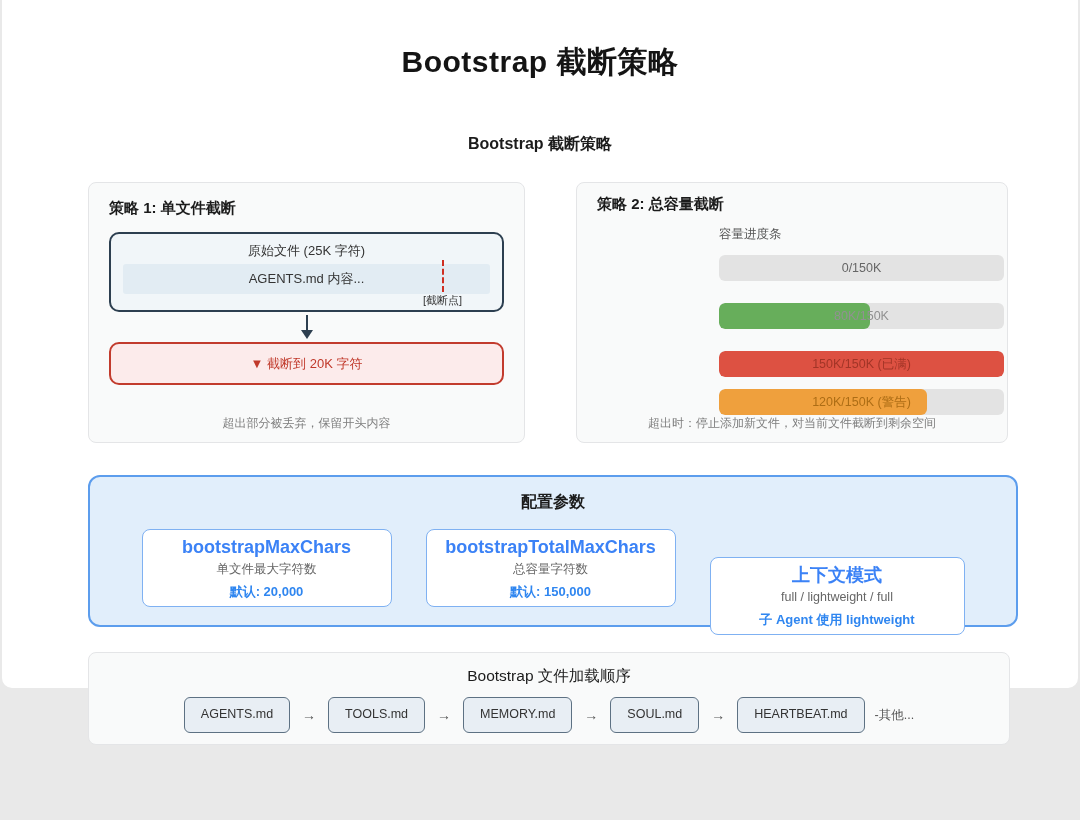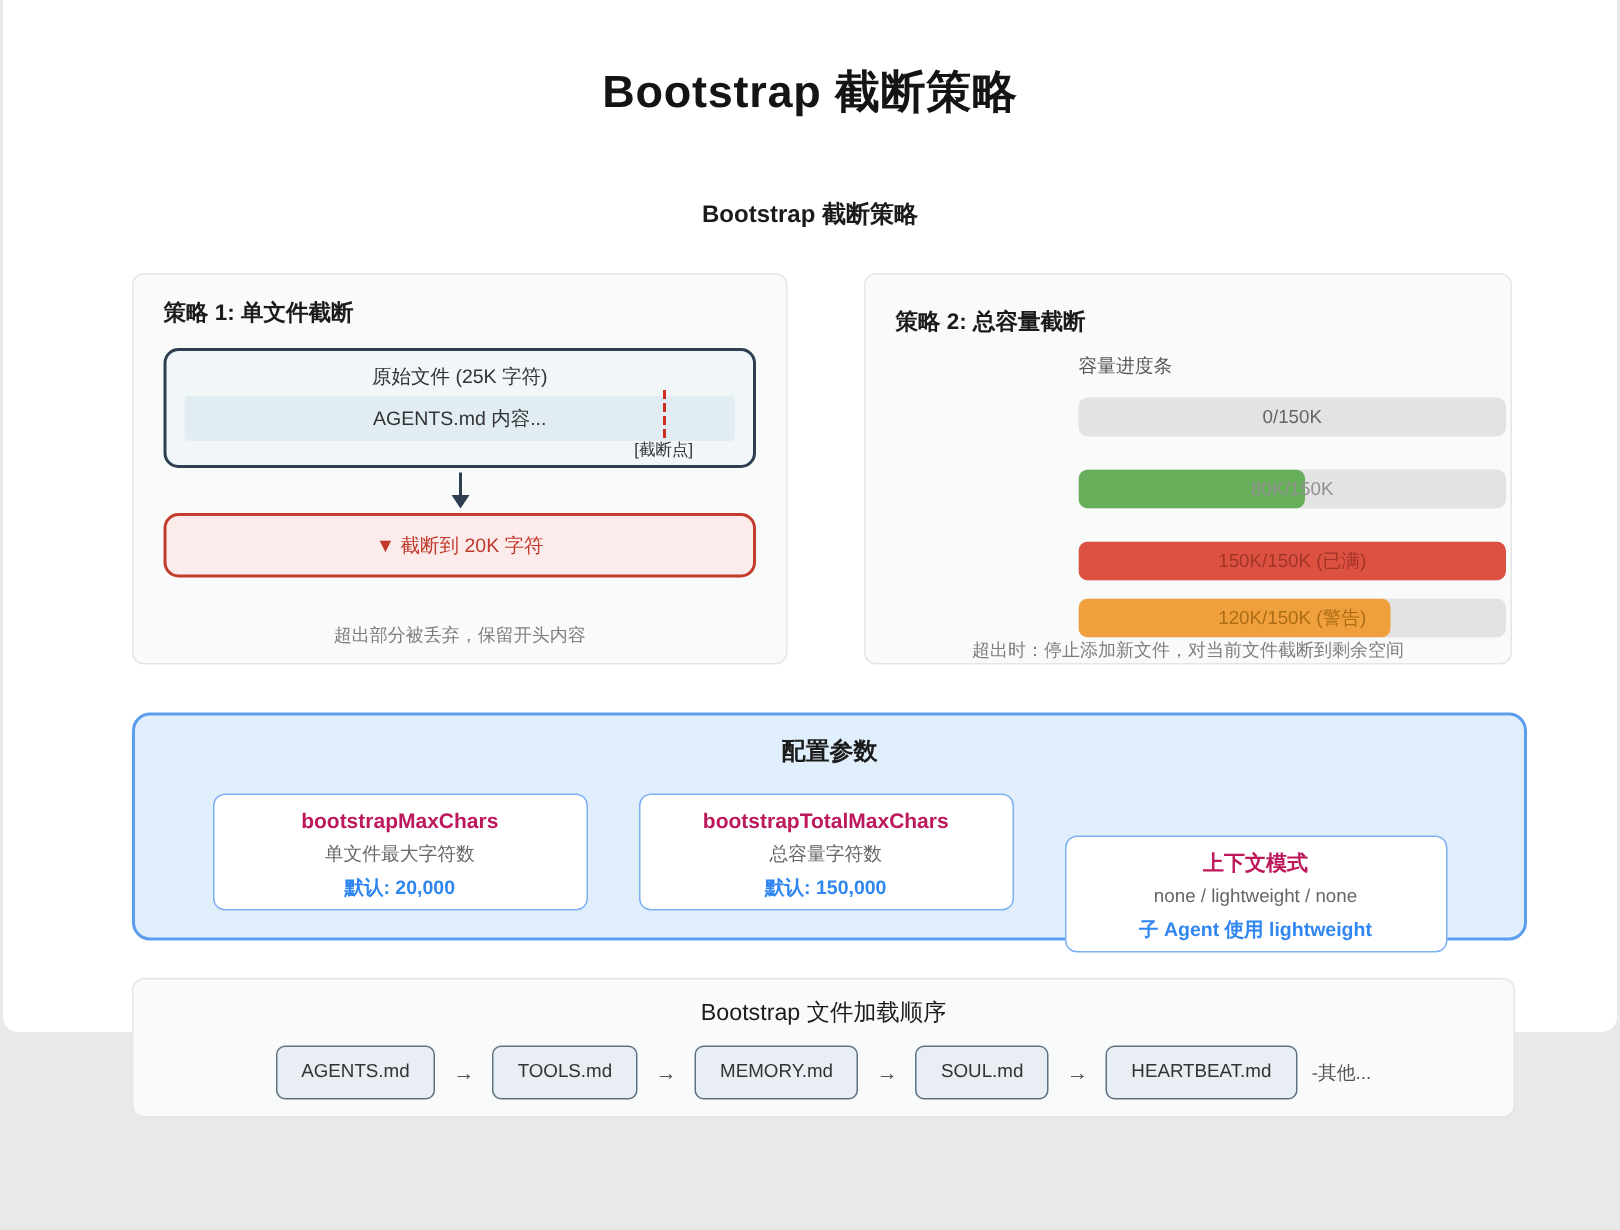--- a/index.html
+++ b/index.html
@@ -17,21 +17,21 @@
     margin-top:57px; text-align:center; font-size:16px; line-height:18px;
     font-weight:700; color:#1b1b1b;
   }
   
   .row1 { display:flex; margin:29px 0 0 86px; gap:51px; }
   .panel {
     background:#f9fafa; border:1px solid #e4e5e7; border-radius:8px;
   }
   .panel-heading { font-size:15px; font-weight:700; color:#1b1b1b; }
   .panel-s1 { width:437px; height:261px; padding:16px 20px 10px; display:flex; flex-direction:column; }
-  .panel-s2 { width:432px; height:261px; padding:22px 20px 10px; display:flex; flex-direction:column; }
+  .panel-s2 { width:432px; height:261px; padding:12px 20px 10px; display:flex; flex-direction:column; }
 
   
   .orig-box {
     margin-top:14px; border:2px solid #2d3f50; border-radius:10px;
     background:#f1f6f9; padding:8px 12px 3px; position:relative;
   }
   .orig-title { text-align:center; font-size:13px; line-height:18px; color:#333; margin-bottom:4px; }
   .content-bar {
     height:30px; line-height:30px; background:#e2ecf3; border-radius:3px;
     text-align:center; font-size:13px; color:#333; position:relative;
@@ -74,21 +74,21 @@
     background:#e1eefb; border:2px solid #5c9ded; border-radius:12px;
     padding:14px 24px 0;
   }
   .config-heading { text-align:center; font-size:16px; line-height:22px; font-weight:700; color:#1b1b1b; }
   .config-cards { display:flex; justify-content:center; gap:34px; margin-top:16px; }
   .config-card {
     width:250px; height:78px; background:#ffffff; border:1.5px solid #7fb1f2;
     border-radius:8px; padding:8px 6px; text-align:center;
   }
   .config-card.wide { width:255px;margin-top:28px; }
-  .card-title { font-size:14px; line-height:18px; font-weight:700; color:#be185d; }
+  .card-title { font-size:18px; line-height:18px; font-weight:700; color:#3b82f6; }
   .card-subtitle { margin-top:5px; font-size:12.5px; line-height:17px; color:#666; }
   .card-value { margin-top:5px; font-size:13px; line-height:17px; font-weight:700; color:#2f86f0; }
 
   
   .file-panel {
     margin:25px 0 0 86px; width:922px; height:93px;
     background:#f9fafa; border:1px solid #e4e5e7; border-radius:8px; padding:13px 20px 0;
   }
   .file-heading { text-align:center; font-size:15.5px; line-height:19px; font-weight:400; color:#1b1b1b; }
   .file-row { margin-top:12px; display:flex; align-items:center; justify-content:center; }
@@ -167,21 +167,21 @@
         <div class="card-subtitle">单文件最大字符数</div>
         <div class="card-value">默认: 20,000</div>
       </div>
       <div class="config-card">
         <div class="card-title">bootstrapTotalMaxChars</div>
         <div class="card-subtitle">总容量字符数</div>
         <div class="card-value">默认: 150,000</div>
       </div>
       <div class="config-card wide">
         <div class="card-title">上下文模式</div>
-        <div class="card-subtitle">none / lightweight / none</div>
+        <div class="card-subtitle">full / lightweight / full</div>
         <div class="card-value">子 Agent 使用 lightweight</div>
       </div>
     </div>
   </div>
 
   <div class="file-panel">
     <div class="file-heading">Bootstrap 文件加载顺序</div>
     <div class="file-row">
       <div class="file-box">AGENTS.md</div>
       <span class="seq-arrow">→</span>

